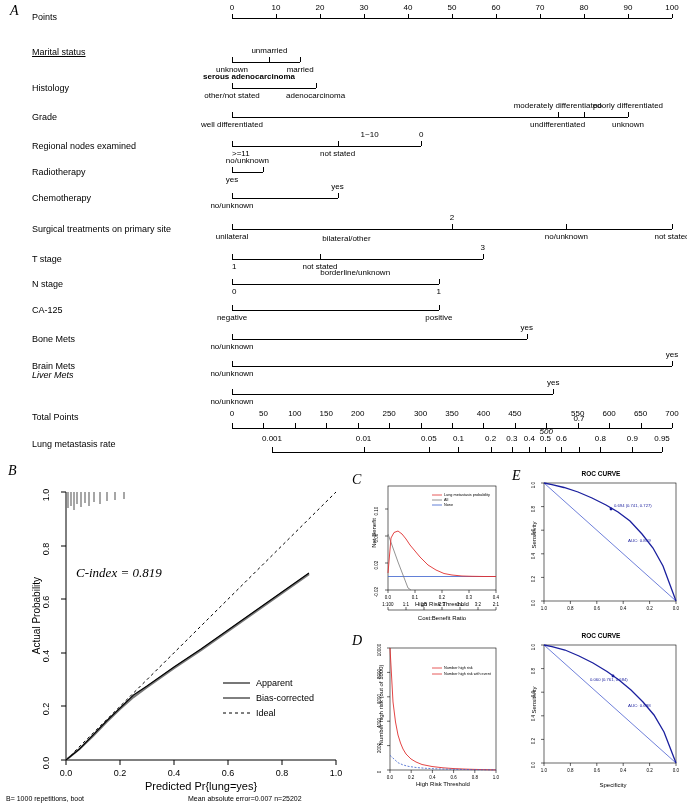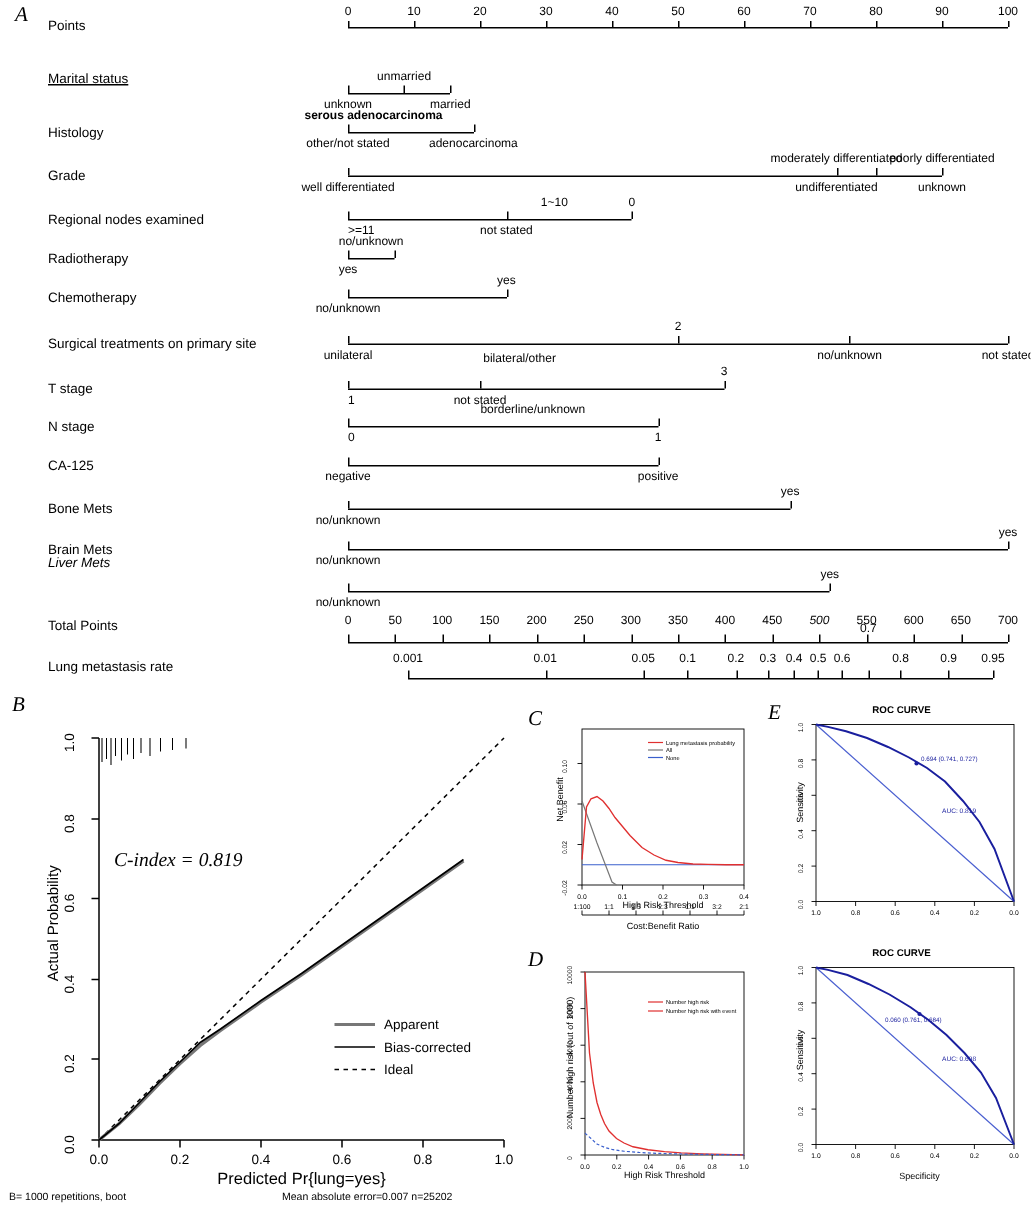--- a/index.html
+++ b/index.html
@@ -167,21 +167,21 @@
     <div class="ticklabel" style="left: 389.143px; top: 409px;">250</div>
     <div class="tick" style="left: 420.571px; top: 423px; height: 5px;"></div>
     <div class="ticklabel" style="left: 420.571px; top: 409px;">300</div>
     <div class="tick" style="left: 452px; top: 423px; height: 5px;"></div>
     <div class="ticklabel" style="left: 452px; top: 409px;">350</div>
     <div class="tick" style="left: 483.429px; top: 423px; height: 5px;"></div>
     <div class="ticklabel" style="left: 483.429px; top: 409px;">400</div>
     <div class="tick" style="left: 514.857px; top: 423px; height: 5px;"></div>
     <div class="ticklabel" style="left: 514.857px; top: 409px;">450</div>
     <div class="tick" style="left: 546.286px; top: 423px; height: 5px;"></div>
-    <div class="ticklabel" style="left: 546.286px; top: 409px; font-style: italic;">500</div>
+    <div class="ticklabel" style="left: 546.286px; top: 427px; font-style: italic;">500</div>
     <div class="tick" style="left: 577.714px; top: 423px; height: 5px;"></div>
     <div class="ticklabel" style="left: 577.714px; top: 409px;">550</div>
     <div class="tick" style="left: 609.143px; top: 423px; height: 5px;"></div>
     <div class="ticklabel" style="left: 609.143px; top: 409px;">600</div>
     <div class="tick" style="left: 640.571px; top: 423px; height: 5px;"></div>
     <div class="ticklabel" style="left: 640.571px; top: 409px;">650</div>
     <div class="tick" style="left: 672px; top: 423px; height: 5px;"></div>
     <div class="ticklabel" style="left: 672px; top: 409px;">700</div>
     <div class="axis" style="left: 232px; width: 440px; top: 428px;"></div>
     <div class="nom-row-label" style="top: 439px;">Lung metastasis rate</div>

